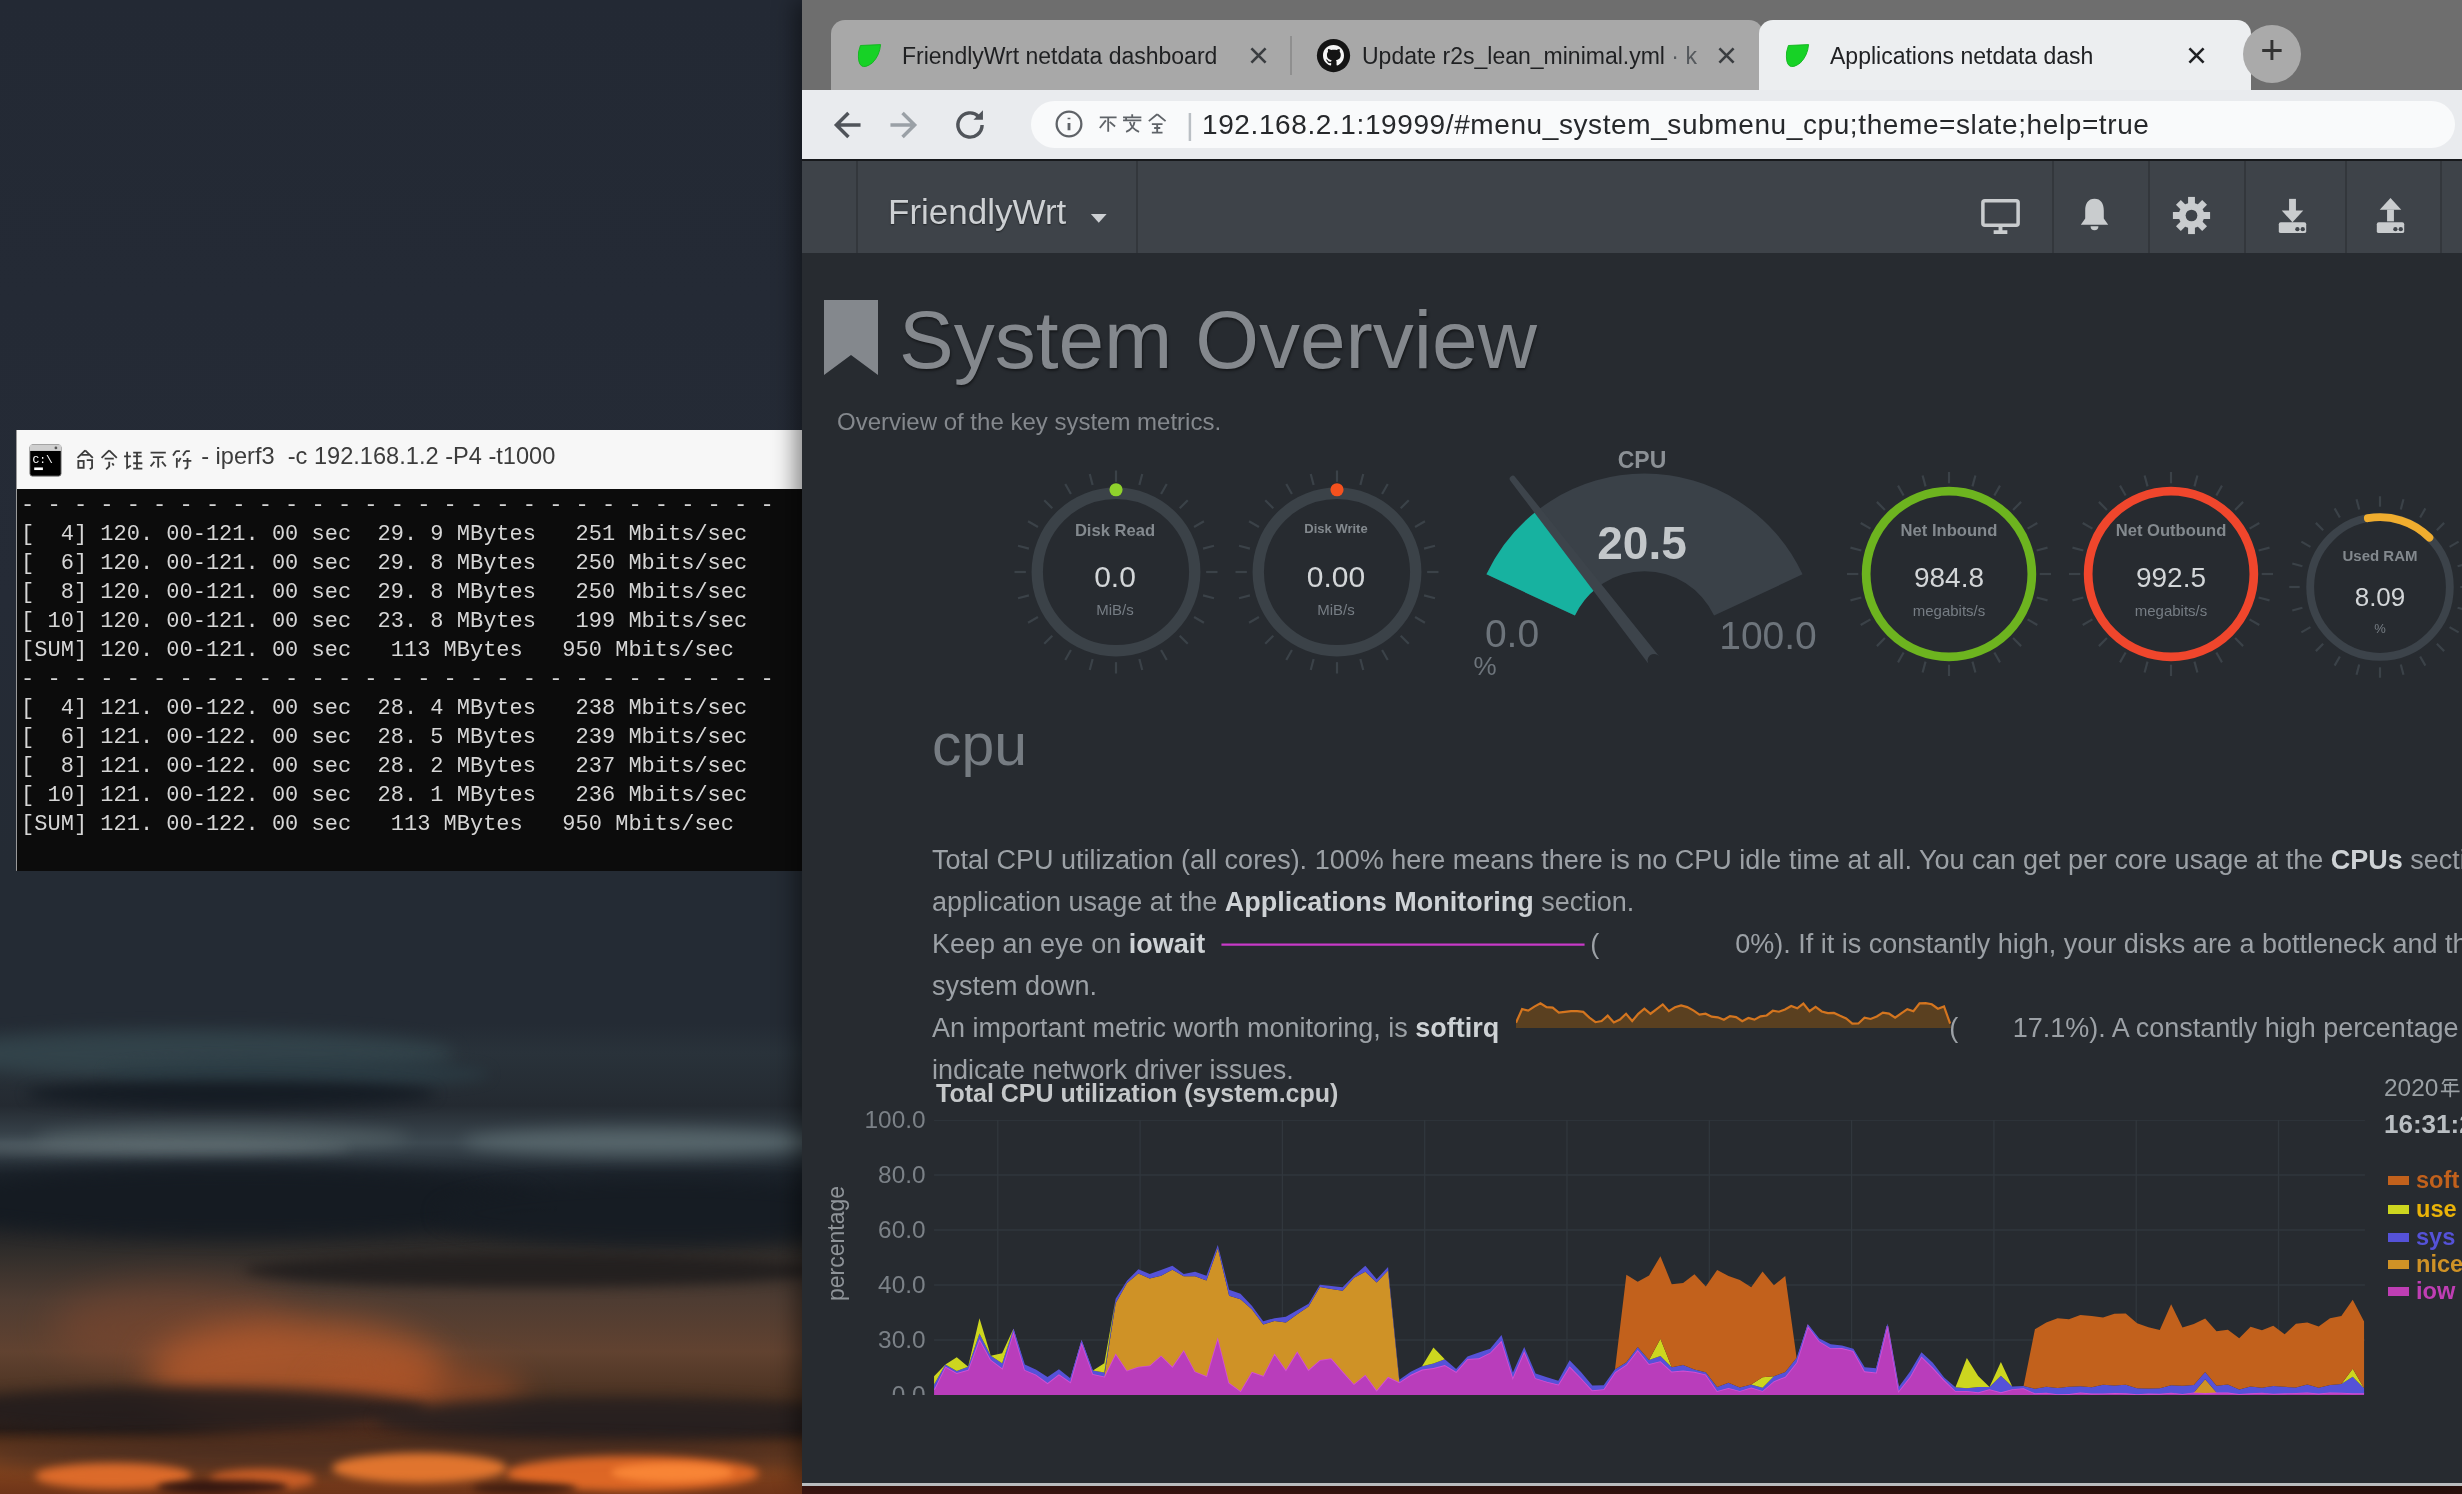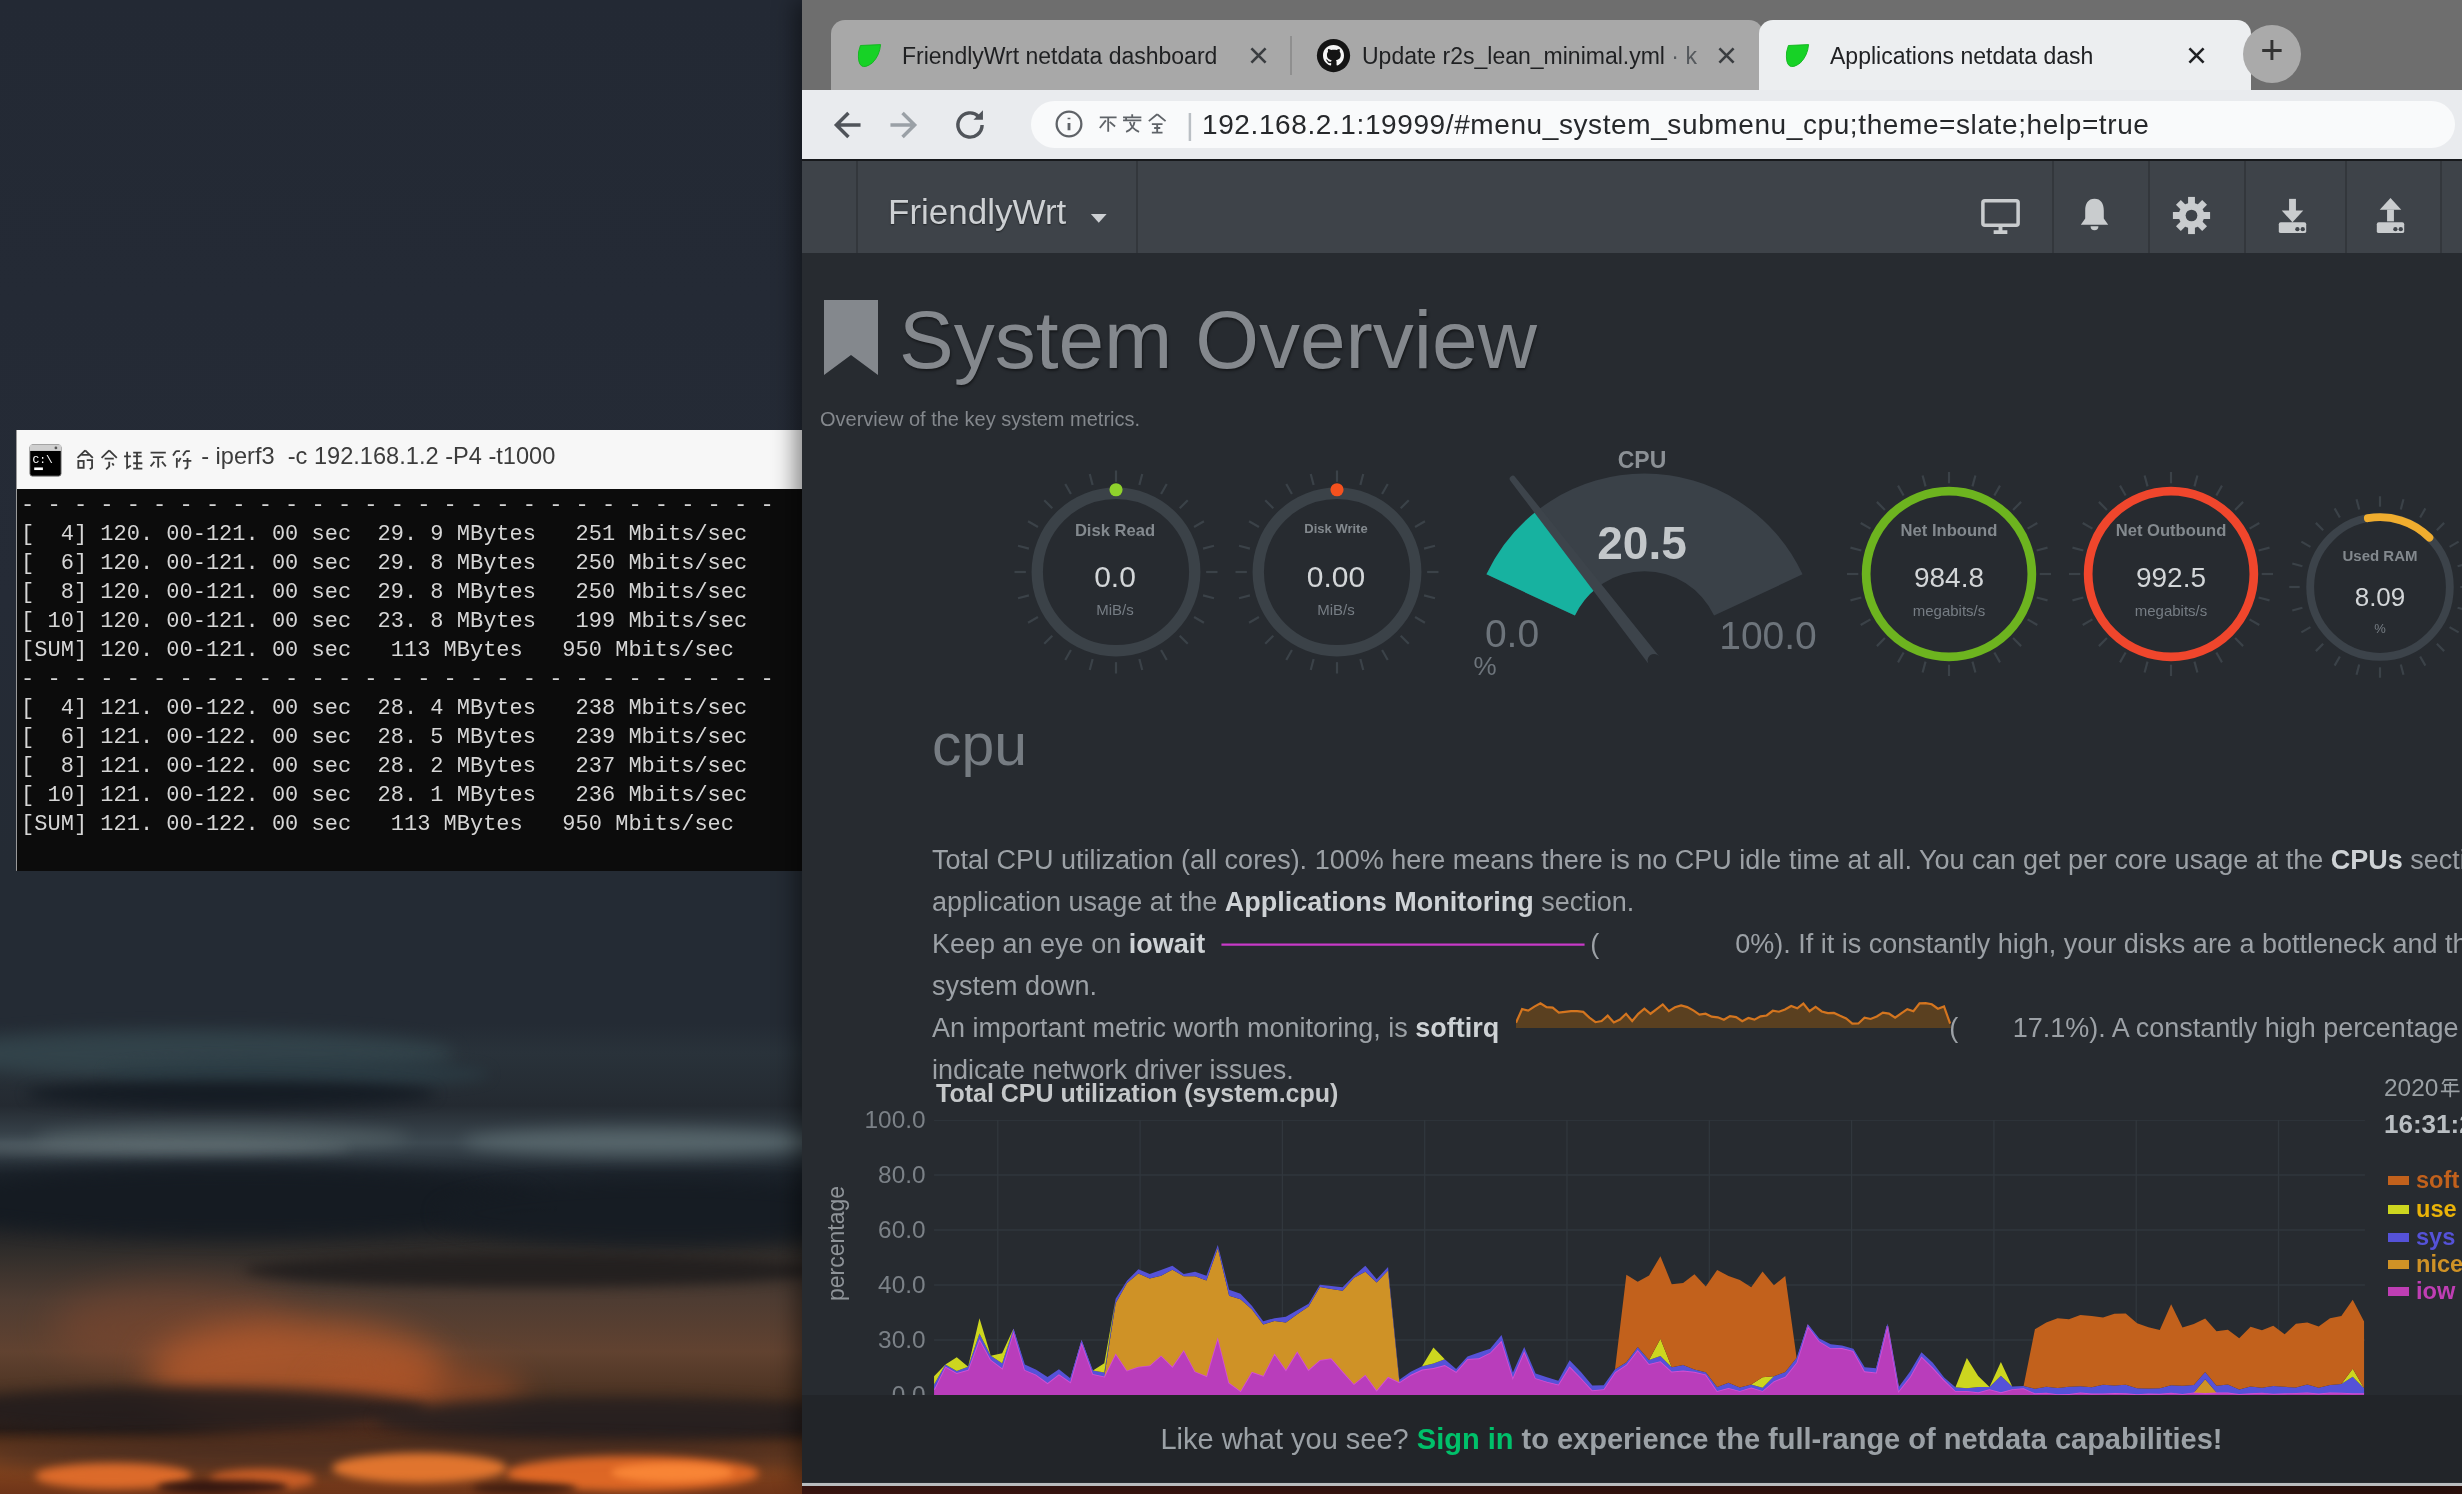--- a/index.html
+++ b/index.html
@@ -27,21 +27,21 @@
 #brand{position:absolute;left:86px;top:31px;font-size:35px;color:#cdd0d3;text-shadow:0 0.9px 1.7px rgba(0,0,0,.5)}
 .nicon{position:absolute;top:32px;width:45px;height:45px}
 #content{position:absolute;left:0;top:253px;width:1660px;height:1142px;background:#272b30;overflow:hidden}
 #signbar{position:absolute;left:0;top:1395px;width:1660px;height:87px;background:#222529;text-align:center}
 #signbar div{margin-top:28px;margin-left:119px;font-size:29px;color:#9ba1a6}
 #signbar b{color:#9ba1a6}
 #signbar .si{color:#00c06a;font-weight:bold}
 #botline{position:absolute;left:802px;top:1483px;width:1660px;height:2.6px;background:#b9bcbe}
 h1.so{position:absolute;left:97px;top:40px;font-size:82px;font-weight:normal;color:#84888d;text-shadow:0.9px 1.7px 2.6px rgba(0,0,0,.45)}
 #bkmk{position:absolute;left:22px;top:47px}
-.sub{position:absolute;left:18px;top:155px;font-size:20px;color:#84888d}
+.sub{position:absolute;left:35px;top:155px;font-size:24px;color:#84888d}
 .glabel{position:absolute;width:262px;text-align:center;font-weight:bold;font-size:23.6px;color:#83898e}
 .gvalue{position:absolute;width:262px;text-align:center;font-size:44px;color:#d3d6d8}
 .gunit{position:absolute;width:262px;text-align:center;font-size:23px;color:#767d84}
 h2.cpu{position:absolute;left:130px;top:458px;font-size:59px;font-weight:normal;color:#767c82}
 #para{position:absolute;left:130px;top:586px;width:1537px;font-size:27px;line-height:42px;color:#9ca1a6}
 #para b{color:#ced2d5}
 #chartT{position:absolute;left:134px;top:826px;font-size:25px;font-weight:bold;color:#c5c8ca}
 #dateT{position:absolute;left:1582px;top:816px;font-size:24.4px;color:#9aa0a4;line-height:37px}
 #dateT b{color:#b9bec2;font-size:26px}
 .ylab{position:absolute;width:114px;text-align:right;font-size:24.4px;color:#7b8187}
@@ -445,18 +445,15 @@
 <polygon points="0,303.0 13,280.1 26,287.4 39,282.7 52,244.6 65,270.0 78,278.6 91,238.9 104,280.2 117,286.2 130,294.5 143,285.5 156,295.8 169,252.1 182,286.8 195,289.3 208,204.8 221,184.2 234,171.0 247,176.3 260,171.8 273,167.0 286,176.4 299,173.8 312,178.5 325,143.3 338,194.5 351,198.9 364,212.8 377,230.5 390,227.0 403,225.5 416,217.9 429,210.4 442,188.7 455,190.2 468,191.6 481,178.4 494,167.0 507,182.3 520,168.4 533,297.6 546,288.3 559,282.1 572,279.0 585,274.0 598,285.1 611,271.0 624,266.2 637,261.9 650,246.3 663,289.1 676,260.0 689,290.5 702,294.6 715,298.8 728,275.2 741,288.7 754,304.0 767,303.8 780,285.5 793,277.4 806,260.0 819,274.8 832,270.3 845,283.3 858,280.6 871,285.8 884,288.8 897,305.8 910,300.9 923,306.4 936,303.1 949,306.6 962,293.4 975,288.7 988,272.3 1001,233.9 1014,250.2 1027,257.0 1040,258.4 1053,262.0 1066,283.3 1079,284.5 1092,233.2 1105,305.9 1118,288.0 1131,265.9 1144,278.2 1157,294.9 1170,306.0 1183,307.4 1196,305.7 1209,305.9 1222,292.9 1235,305.2 1248,304.8 1261,307.8 1274,305.6 1287,307.1 1300,305.6 1313,305.1 1326,306.0 1339,303.3 1352,304.0 1365,303.2 1378,307.2 1391,307.6 1404,307.2 1417,303.7 1430,304.3 1443,303.6 1456,288.7 1469,304.5 1482,303.1 1495,308.8 1508,305.2 1521,306.6 1534,304.8 1547,305.6 1560,306.5 1573,302.9 1586,306.6 1599,303.6 1612,302.4 1625,294.2 1638,307.4 1638,312.9 1625,313.1 1612,312.3 1599,312.0 1586,313.4 1573,312.0 1560,312.7 1547,313.0 1534,313.5 1521,312.3 1508,313.0 1495,313.8 1482,312.2 1469,312.2 1456,297.0 1443,312.0 1430,313.8 1417,312.3 1404,313.6 1391,313.4 1378,314.0 1365,313.1 1352,312.7 1339,313.2 1326,313.4 1313,312.0 1300,313.9 1287,314.0 1274,312.3 1261,313.1 1248,307.2 1235,308.3 1222,311.9 1209,308.3 1196,311.9 1183,310.3 1170,310.4 1157,297.9 1144,283.6 1131,270.9 1118,294.2 1105,310.3 1092,236.2 1079,289.2 1066,287.9 1053,264.6 1040,261.3 1027,261.4 1014,253.3 1001,236.2 988,277.7 975,294.0 962,299.2 949,310.3 936,306.4 923,310.3 910,306.9 897,310.3 884,291.5 871,288.4 858,287.0 845,288.1 832,276.2 819,279.6 806,263.5 793,280.3 780,288.9 767,308.4 754,309.7 741,295.5 728,282.2 715,303.0 702,299.8 689,295.7 676,265.0 663,295.0 650,252.9 637,266.5 624,273.0 611,273.7 598,288.5 585,280.7 572,284.1 559,285.9 546,291.9 533,300.5 520,172.5 507,186.0 494,173.7 481,180.7 468,195.5 455,193.7 442,191.4 429,213.5 416,222.5 403,231.9 390,230.2 377,234.2 364,216.8 351,205.4 338,201.2 325,147.0 312,183.9 299,179.1 286,178.9 273,171.4 260,178.3 247,181.6 234,175.9 221,186.7 208,210.0 195,293.7 182,291.0 169,255.2 156,300.1 143,291.3 130,301.3 117,291.8 104,286.3 91,242.6 78,284.5 65,274.5 52,250.9 39,286.2 26,289.8 13,282.3 0,308.7" fill="#5552d8"></polygon>
 <polygon points="0,293.5 13,280.1 26,271.7 39,282.7 52,227.0 65,270.0 78,267.1 91,238.9 104,280.2 117,286.2 130,294.5 143,285.5 156,295.8 169,252.1 182,286.8 195,278.5 208,204.8 221,184.2 234,171.0 247,176.3 260,171.8 273,167.0 286,176.4 299,173.8 312,178.5 325,143.3 338,194.5 351,198.9 364,212.8 377,230.5 390,227.0 403,225.5 416,217.9 429,210.4 442,188.7 455,190.2 468,191.6 481,178.4 494,167.0 507,182.3 520,168.4 533,297.6 546,288.3 559,282.1 572,260.5 585,274.0 598,285.1 611,271.0 624,266.2 637,261.9 650,246.3 663,289.1 676,260.0 689,290.5 702,294.6 715,298.8 728,275.2 741,288.7 754,304.0 767,303.8 780,285.5 793,277.4 806,260.0 819,274.8 832,250.6 845,283.3 858,280.6 871,285.8 884,288.8 897,305.8 910,300.9 923,306.4 936,303.1 949,294.7 962,293.4 975,288.7 988,272.3 1001,233.9 1014,250.2 1027,257.0 1040,258.4 1053,262.0 1066,283.3 1079,284.5 1092,233.2 1105,305.9 1118,288.0 1131,265.9 1144,278.2 1157,294.9 1170,306.0 1183,272.7 1196,293.1 1209,305.9 1222,277.2 1235,305.2 1248,304.8 1261,307.8 1274,305.6 1287,307.1 1300,305.6 1313,305.1 1326,306.0 1339,303.3 1352,304.0 1365,303.2 1378,307.2 1391,307.6 1404,307.2 1417,303.7 1430,304.3 1443,303.6 1456,288.7 1469,304.5 1482,303.1 1495,308.8 1508,305.2 1521,306.6 1534,304.8 1547,305.6 1560,306.5 1573,302.9 1586,306.6 1599,303.6 1612,302.4 1625,284.8 1638,307.4 1638,307.4 1625,294.2 1612,302.4 1599,303.6 1586,306.6 1573,302.9 1560,306.5 1547,305.6 1534,304.8 1521,306.6 1508,305.2 1495,308.8 1482,303.1 1469,304.5 1456,288.7 1443,303.6 1430,304.3 1417,303.7 1404,307.2 1391,307.6 1378,307.2 1365,303.2 1352,304.0 1339,303.3 1326,306.0 1313,305.1 1300,305.6 1287,307.1 1274,305.6 1261,307.8 1248,304.8 1235,305.2 1222,292.9 1209,305.9 1196,305.7 1183,307.4 1170,306.0 1157,294.9 1144,278.2 1131,265.9 1118,288.0 1105,305.9 1092,233.2 1079,284.5 1066,283.3 1053,262.0 1040,258.4 1027,257.0 1014,250.2 1001,233.9 988,272.3 975,288.7 962,293.4 949,306.6 936,303.1 923,306.4 910,300.9 897,305.8 884,288.8 871,285.8 858,280.6 845,283.3 832,270.3 819,274.8 806,260.0 793,277.4 780,285.5 767,303.8 754,304.0 741,288.7 728,275.2 715,298.8 702,294.6 689,290.5 676,260.0 663,289.1 650,246.3 637,261.9 624,266.2 611,271.0 598,285.1 585,274.0 572,279.0 559,282.1 546,288.3 533,297.6 520,168.4 507,182.3 494,167.0 481,178.4 468,191.6 455,190.2 442,188.7 429,210.4 416,217.9 403,225.5 390,227.0 377,230.5 364,212.8 351,198.9 338,194.5 325,143.3 312,178.5 299,173.8 286,176.4 273,167.0 260,171.8 247,176.3 234,171.0 221,184.2 208,204.8 195,289.3 182,286.8 169,252.1 156,295.8 143,285.5 130,294.5 117,286.2 104,280.2 91,238.9 78,278.6 65,270.0 52,244.6 39,282.7 26,287.4 13,280.1 0,303.0" fill="#cdd61f"></polygon>
 <polygon points="0,293.5 13,280.1 26,271.7 39,282.7 52,227.0 65,270.0 78,267.1 91,238.9 104,280.2 117,286.2 130,294.5 143,285.5 156,295.8 169,252.1 182,286.8 195,278.5 208,204.8 221,184.2 234,171.0 247,176.3 260,171.8 273,167.0 286,176.4 299,173.8 312,178.5 325,143.3 338,194.5 351,198.9 364,212.8 377,230.5 390,227.0 403,225.5 416,217.9 429,210.4 442,188.7 455,190.2 468,191.6 481,178.4 494,167.0 507,182.3 520,168.4 533,297.6 546,288.3 559,282.1 572,260.5 585,274.0 598,285.1 611,271.0 624,266.2 637,261.9 650,246.3 663,289.1 676,260.0 689,290.5 702,294.6 715,298.8 728,275.2 741,288.7 754,304.0 767,303.8 780,285.5 793,177.4 806,185.3 819,178.0 832,156.1 845,188.0 858,186.7 871,176.6 884,190.6 897,171.8 910,178.6 923,183.4 936,191.7 949,173.5 962,189.3 975,178.8 988,272.3 1001,233.9 1014,250.2 1027,257.0 1040,258.4 1053,262.0 1066,283.3 1079,284.5 1092,233.2 1105,305.9 1118,288.0 1131,265.9 1144,278.2 1157,294.9 1170,306.0 1183,272.7 1196,293.1 1209,305.9 1222,277.2 1235,305.2 1248,304.8 1261,239.7 1274,232.0 1287,227.0 1300,228.2 1313,223.4 1326,224.6 1339,226.1 1352,221.8 1365,221.6 1378,232.9 1391,237.4 1404,240.5 1417,211.1 1430,237.8 1443,233.7 1456,227.5 1469,242.1 1482,240.4 1495,250.0 1508,236.8 1521,240.9 1534,235.7 1547,245.5 1560,233.5 1573,231.9 1586,236.5 1599,227.1 1612,224.5 1625,206.0 1638,230.9 1638,307.4 1625,284.8 1612,302.4 1599,303.6 1586,306.6 1573,302.9 1560,306.5 1547,305.6 1534,304.8 1521,306.6 1508,305.2 1495,308.8 1482,303.1 1469,304.5 1456,288.7 1443,303.6 1430,304.3 1417,303.7 1404,307.2 1391,307.6 1378,307.2 1365,303.2 1352,304.0 1339,303.3 1326,306.0 1313,305.1 1300,305.6 1287,307.1 1274,305.6 1261,307.8 1248,304.8 1235,305.2 1222,277.2 1209,305.9 1196,293.1 1183,272.7 1170,306.0 1157,294.9 1144,278.2 1131,265.9 1118,288.0 1105,305.9 1092,233.2 1079,284.5 1066,283.3 1053,262.0 1040,258.4 1027,257.0 1014,250.2 1001,233.9 988,272.3 975,288.7 962,293.4 949,294.7 936,303.1 923,306.4 910,300.9 897,305.8 884,288.8 871,285.8 858,280.6 845,283.3 832,250.6 819,274.8 806,260.0 793,277.4 780,285.5 767,303.8 754,304.0 741,288.7 728,275.2 715,298.8 702,294.6 689,290.5 676,260.0 663,289.1 650,246.3 637,261.9 624,266.2 611,271.0 598,285.1 585,274.0 572,260.5 559,282.1 546,288.3 533,297.6 520,168.4 507,182.3 494,167.0 481,178.4 468,191.6 455,190.2 442,188.7 429,210.4 416,217.9 403,225.5 390,227.0 377,230.5 364,212.8 351,198.9 338,194.5 325,143.3 312,178.5 299,173.8 286,176.4 273,167.0 260,171.8 247,176.3 234,171.0 221,184.2 208,204.8 195,278.5 182,286.8 169,252.1 156,295.8 143,285.5 130,294.5 117,286.2 104,280.2 91,238.9 78,267.1 65,270.0 52,227.0 39,282.7 26,271.7 13,280.1 0,293.5" fill="#c2611c"></polygon>
 </svg>
 <div class="leg" style="top:914px;color:#c2611c"><i style="background:#c2611c"></i>soft</div>
 <div class="leg" style="top:943px;color:#eab308"><i style="background:#cdd61f"></i>use</div>
 <div class="leg" style="top:971px;color:#5552d8"><i style="background:#5552d8"></i>sys</div>
 <div class="leg" style="top:998px;color:#cf9226"><i style="background:#cf9226"></i>nice</div>
 <div class="leg" style="top:1025px;color:#bf3eb4"><i style="background:#bf3eb4"></i>iow</div>
 </div>
-<div id="signbar">
-      <div>Like what you see? <span class="si">Sign in</span> <b>to experience the full-range of netdata capabilities!</b></div>
-    </div>
 </div>
 <div id="botline"></div>
 
 
 </body></html>

